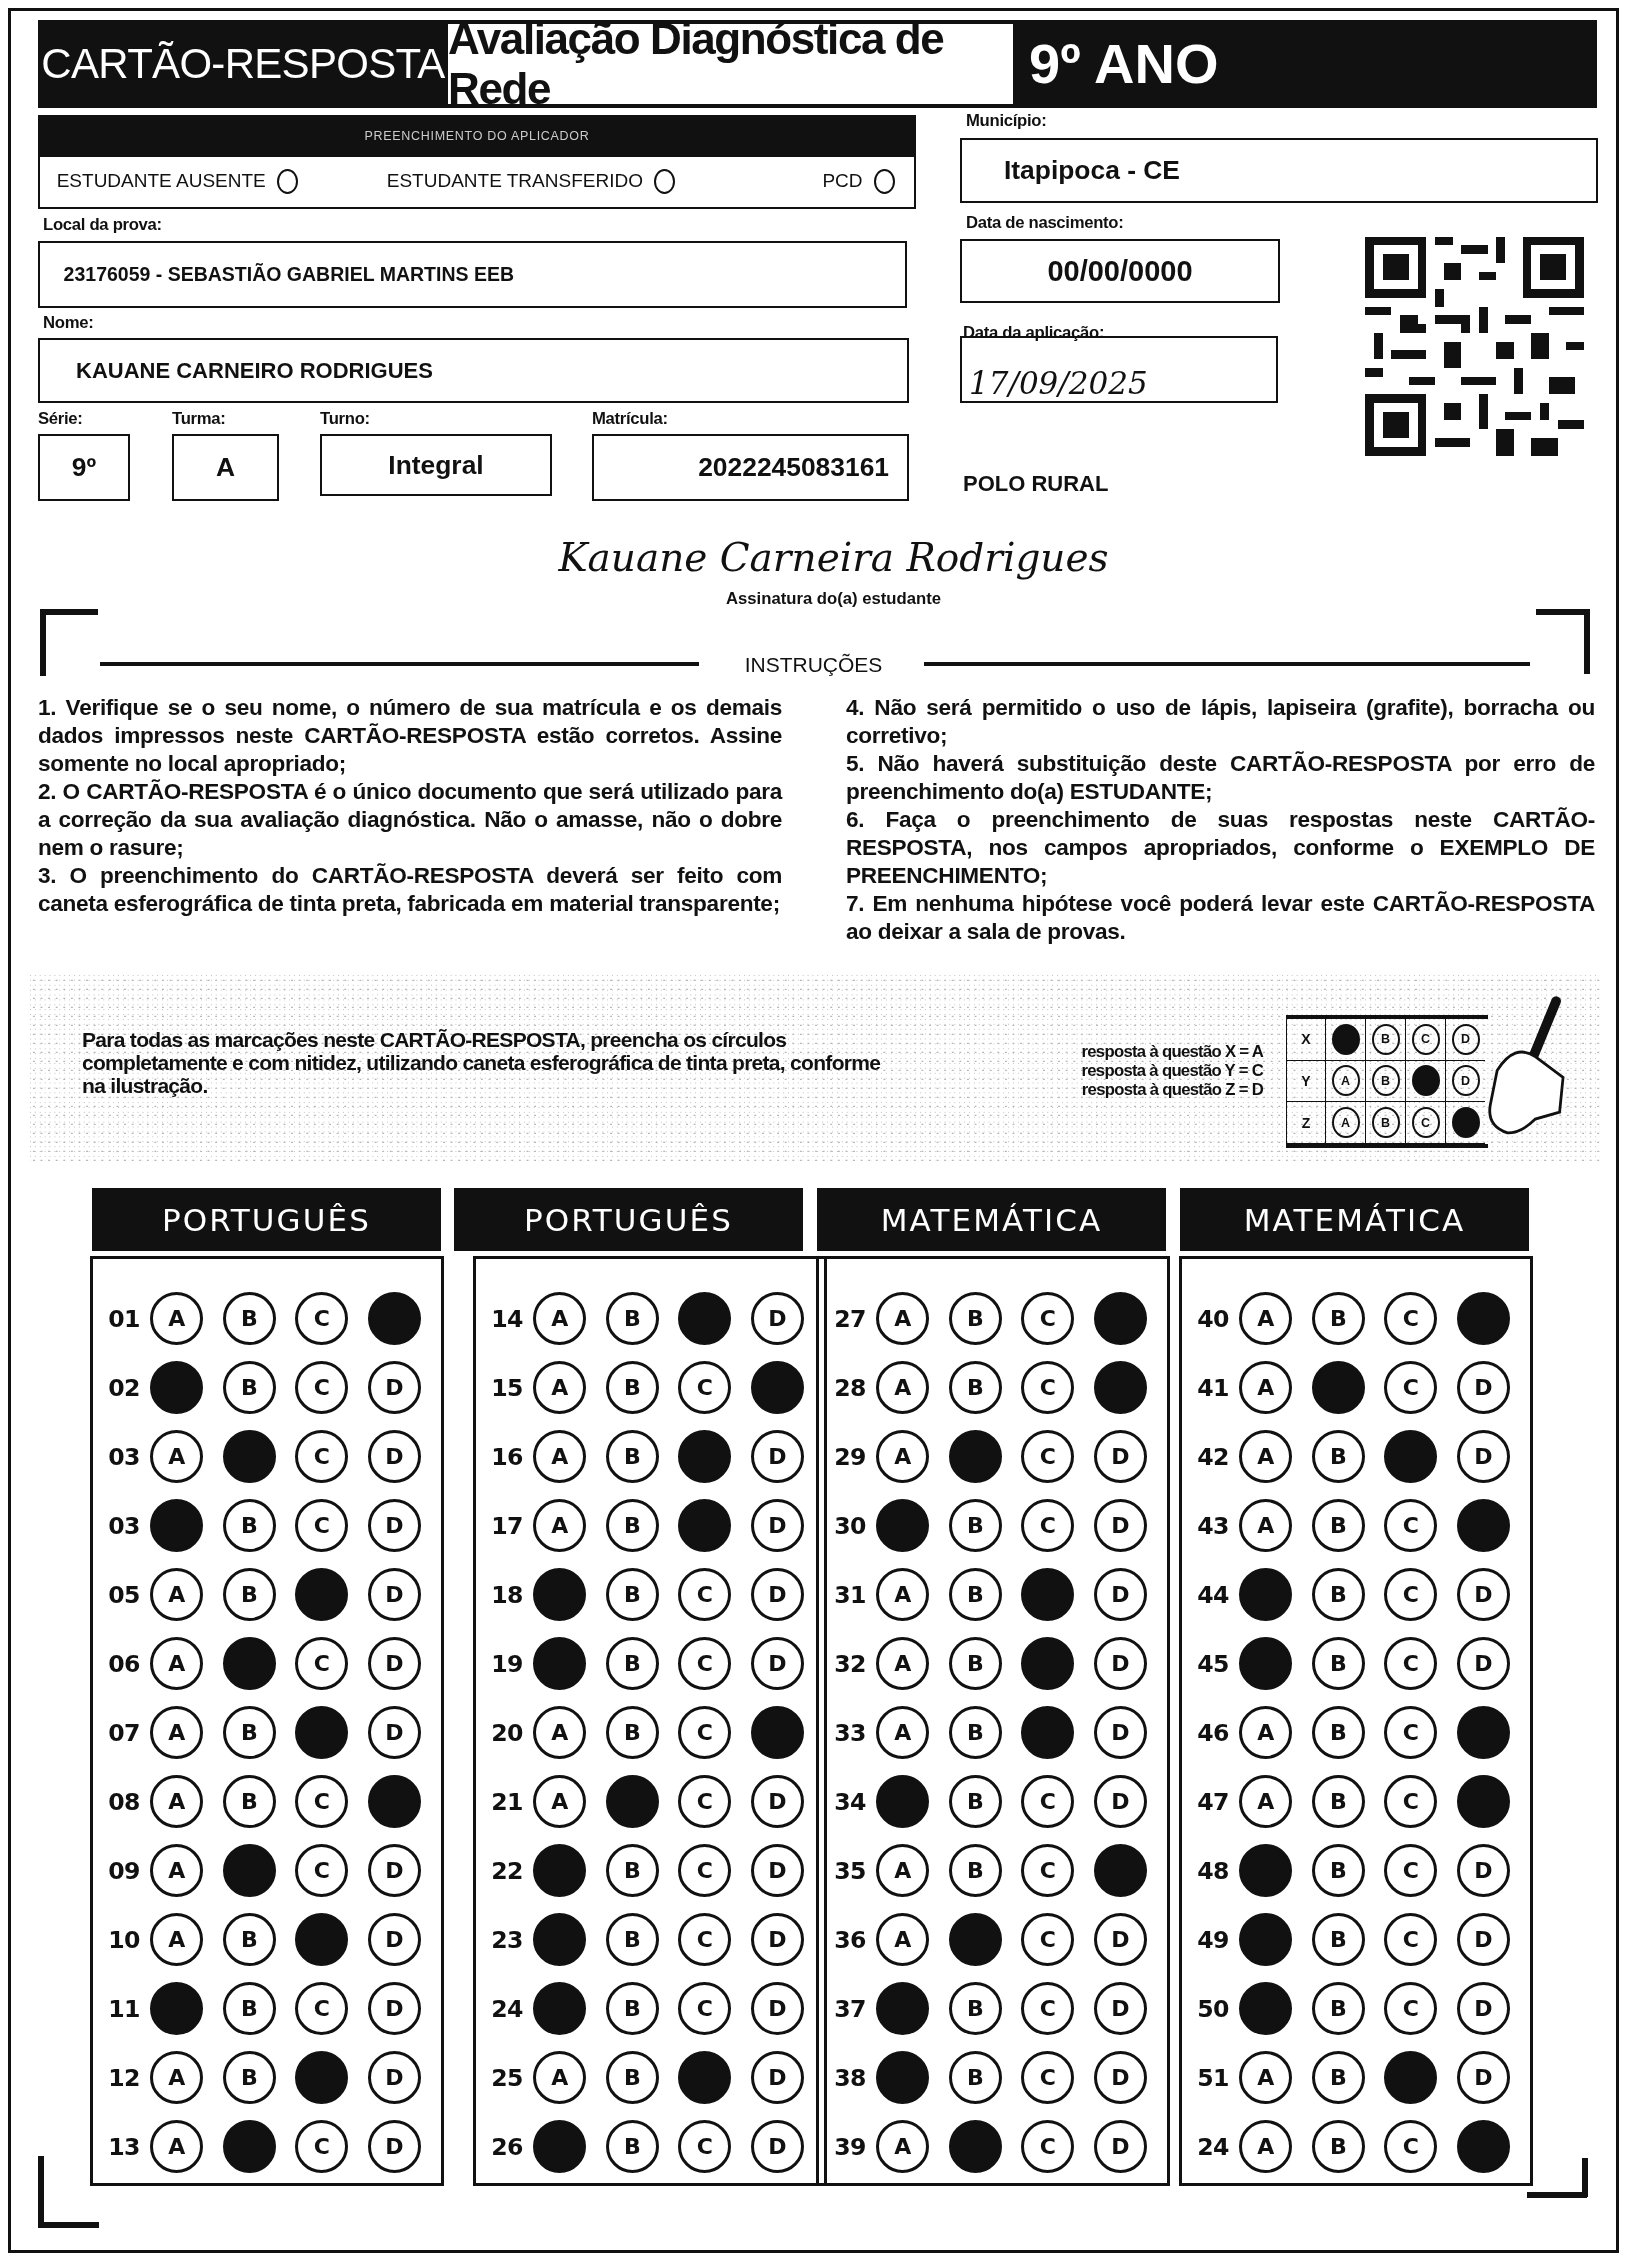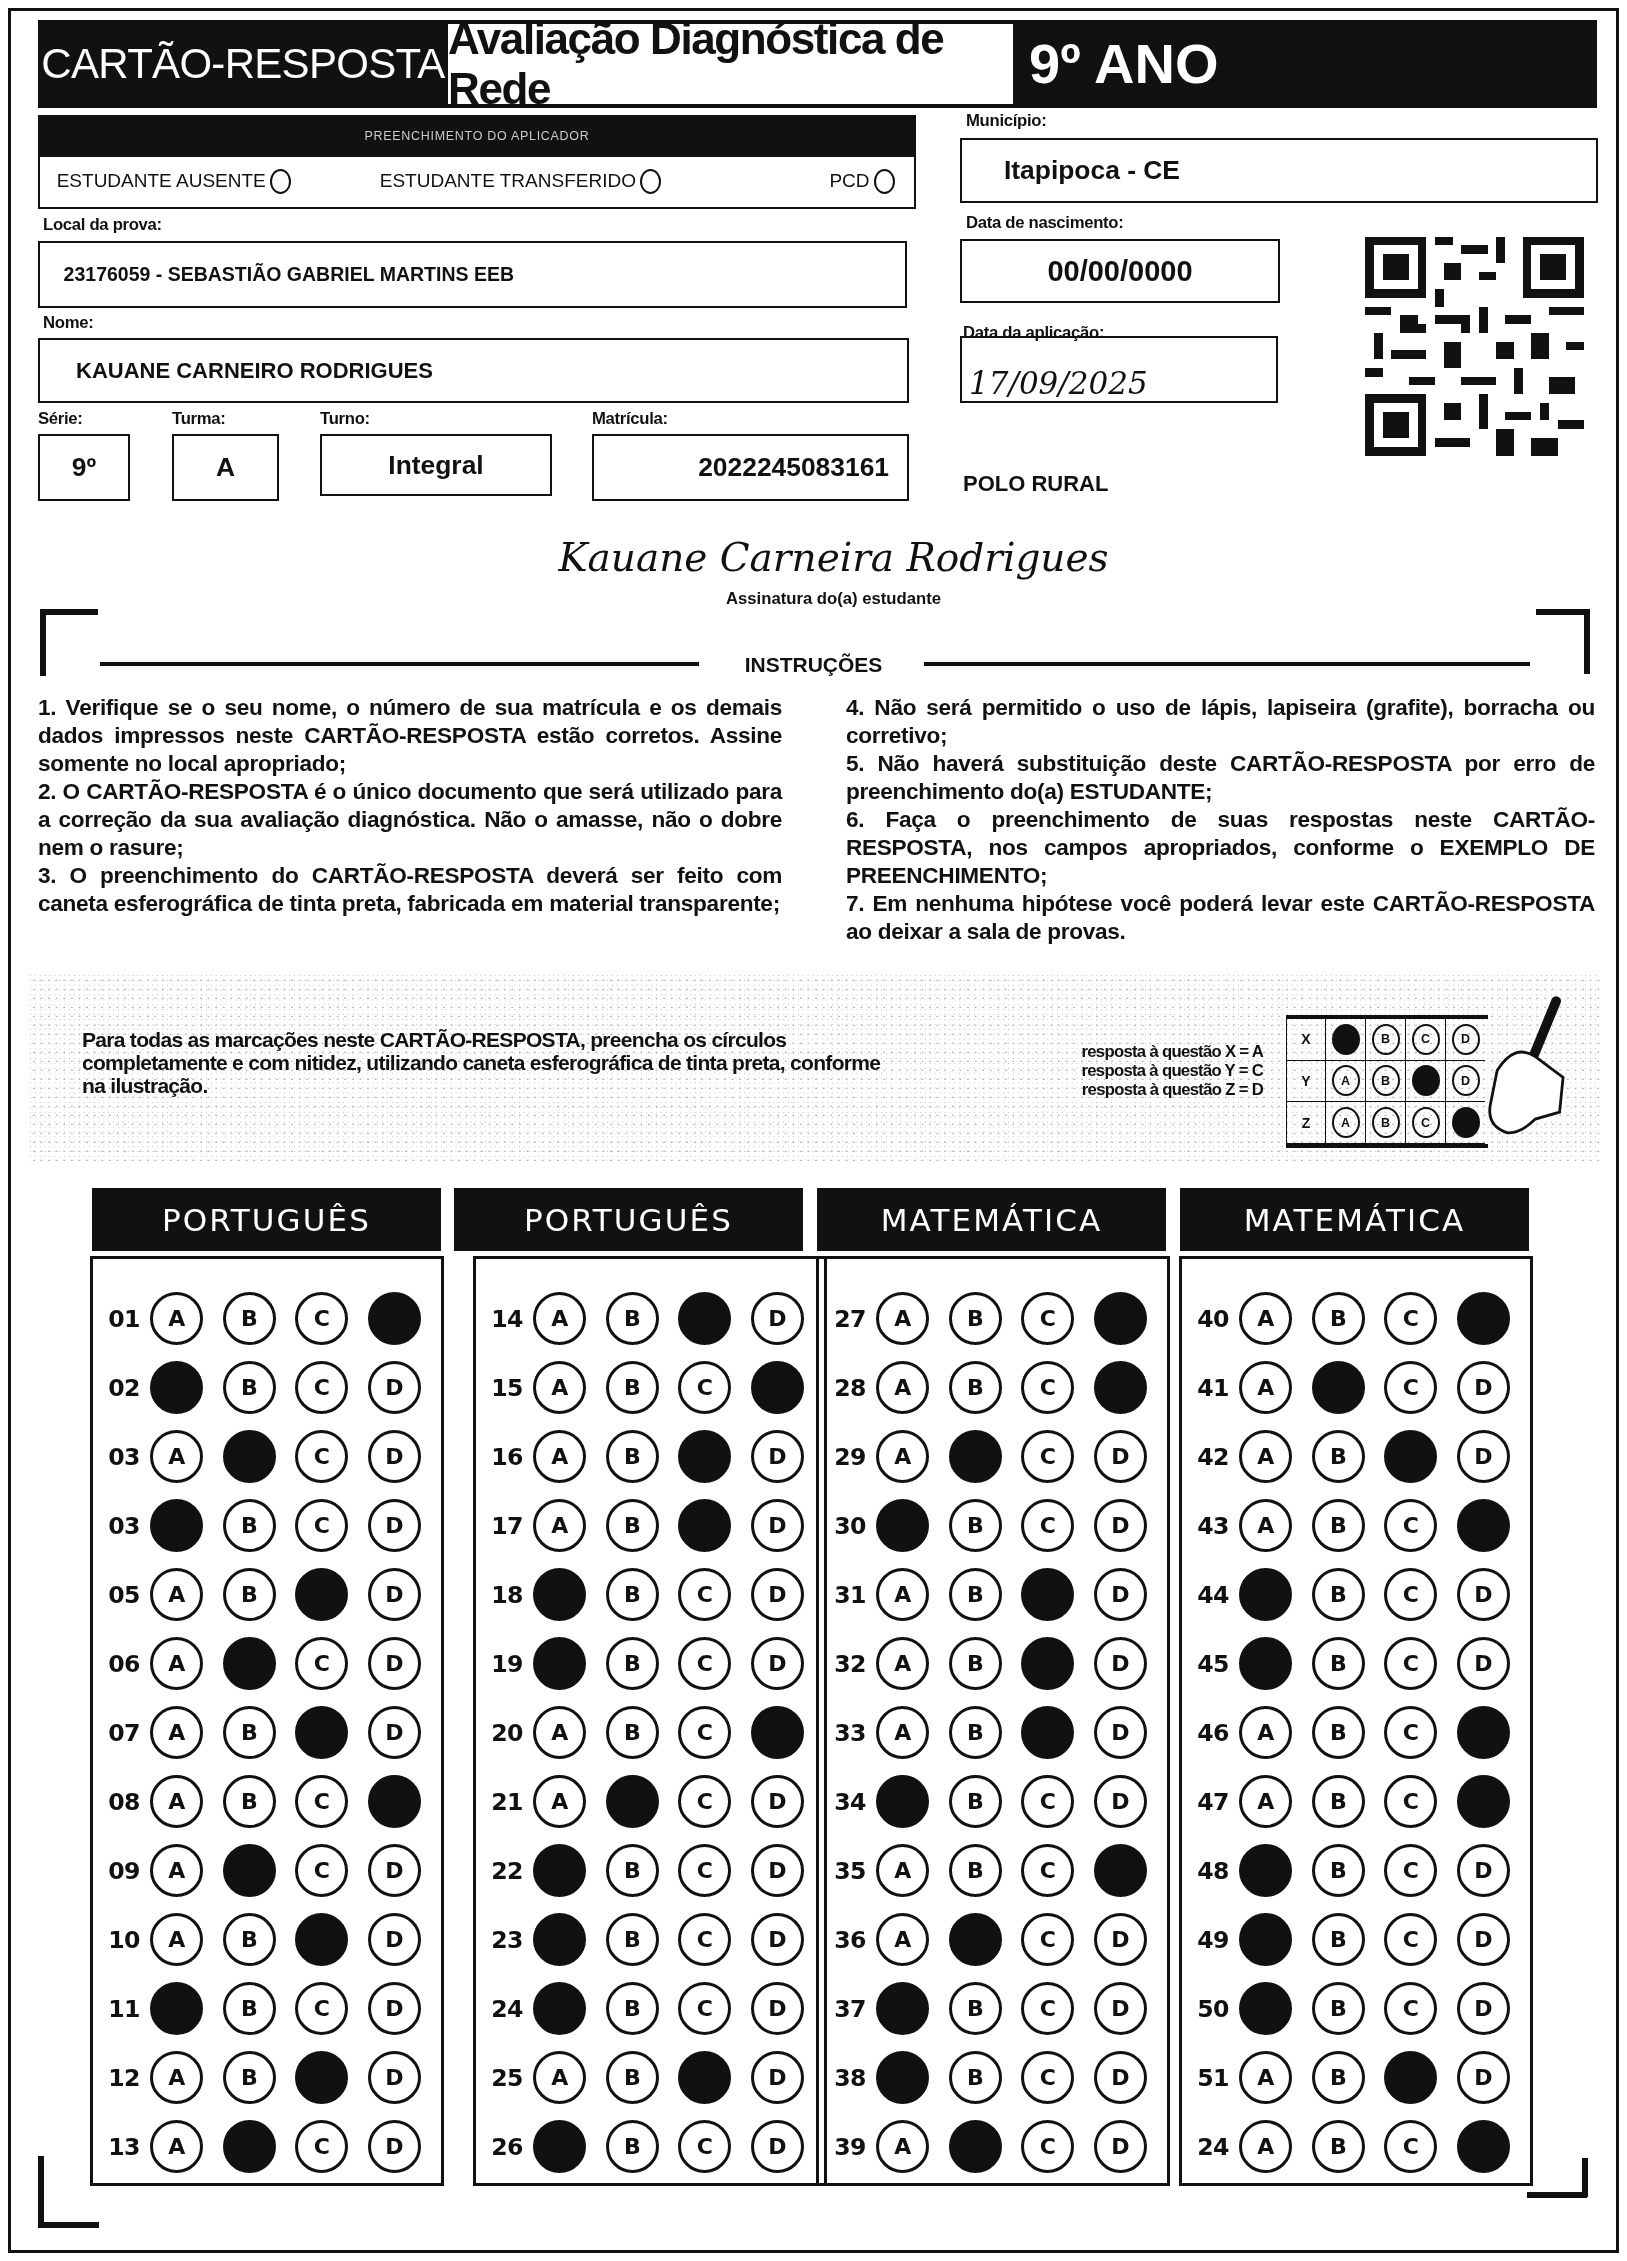--- a/index.html
+++ b/index.html
@@ -10,35 +10,35 @@
 
   
   .hdr-black { background: #111; color: #fff; }
   .hdr-left { left: 38px; top: 19.5px; width: 410px; height: 88px; display:flex; align-items:center; justify-content:center; font-size: 42px; letter-spacing: -0.7px; }
   .hdr-mid { left: 448px; top: 19.5px; width: 566px; height: 88px; display:flex; align-items:center; justify-content:center; font-size: 44px; font-weight: bold; letter-spacing:-1.4px; border-top: 4.2px solid #111; border-bottom: 4.2px solid #111;}
   .hdr-right { left: 1013px; top: 19.5px; width: 584px; height: 88px; display:flex; align-items:center; padding-left: 16px; font-size: 56px; font-weight: bold; }
 
   
   .app-bar { left: 38px; top: 115px; width: 878px; height: 42px; display:flex; align-items:center; justify-content:center; font-size: 12.5px; color:#ccc; letter-spacing: 0.7px; }
   .app-box { left: 38px; top: 155px; width: 878px; height: 54px; border: 2.8px solid #111; border-top: none; display:flex; align-items:center; font-size: 19px; }
-  .app-item { display:flex; align-items:center; gap: 4px; }
+  .app-item { display:flex; align-items:center; gap: 11px; }
   .radio { width: 21px; height: 25px; border: 2.1px solid #111; border-radius: 50%; display:inline-block; }
 
   .lbl { font-size: 16.7px; font-weight: bold; letter-spacing: -0.3px; }
   .field { border: 2.8px solid #111; display:flex; align-items:center; font-weight: bold; }
 
   
   .qr { left: 1365px; top: 235px; width: 219px; height: 222px; }
 
   .sig { left: 486px; top: 535px; width: 695px; height: 56px; font-family: "DejaVu Serif", serif; font-style: italic; font-size: 39px; text-align:center; }
   .sig-lbl { left: 486px; top: 589px; width: 695px; text-align:center; font-size: 16.7px; font-weight:bold; }
 
   .corner { background:#111; }
 
-  .instr-title { left: 730px; top: 653px; width: 167px; text-align:center; font-size: 21px; font-weight:bold; }
+  .instr-title { left: 730px; top: 653px; width: 167px; text-align:center; font-size: 21px; font-weight:normal; }
   .instr-line { height: 4.2px; background:#111; }
   .instr-col { font-size: 22.6px; font-weight: bold; line-height: 28px; text-align: justify; letter-spacing: -0.3px; }
 
   .fill-area { left: 28px; top: 973px; width: 1572px; height: 188px;
     background-image: radial-gradient(#bbb 0.7px, transparent 0.9px), radial-gradient(#999 0.6px, transparent 0.8px);
     background-size: 4.9px 4.9px, 7.6px 9px; background-position: 0 0, 2.1px 2.8px; opacity: .9; }
   .fill-text { left: 82px; top: 1028px; width: 806px; font-size: 21px; font-weight: bold; line-height: 23px; letter-spacing: -0.7px; }
   .ex-text { left: 1027px; top: 1042px; width: 236px; font-size: 16.7px; font-weight: bold; line-height: 19px; text-align:right; letter-spacing:-0.7px; }
   .ex-grid { left: 1286px; top: 1015px; width: 202px; height: 133px; border-top: 4.2px solid #111; border-bottom: 4.2px solid #111; display:grid; grid-template-columns: 39px repeat(4, 40px); grid-template-rows: repeat(3, 1fr); }
   .ex-cell { border-left: 1.4px solid #111; border-bottom: 1.4px solid #111; display:flex; align-items:center; justify-content:center; font-size: 14px; font-weight:bold; }

